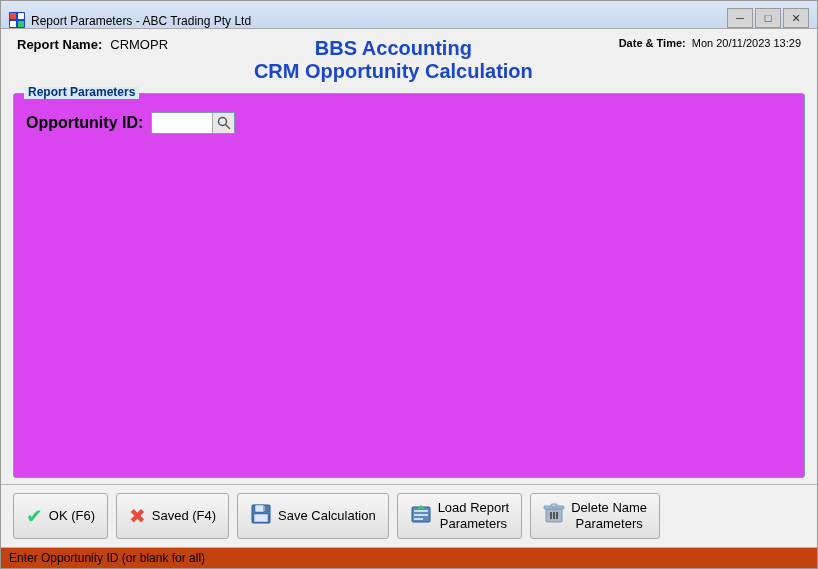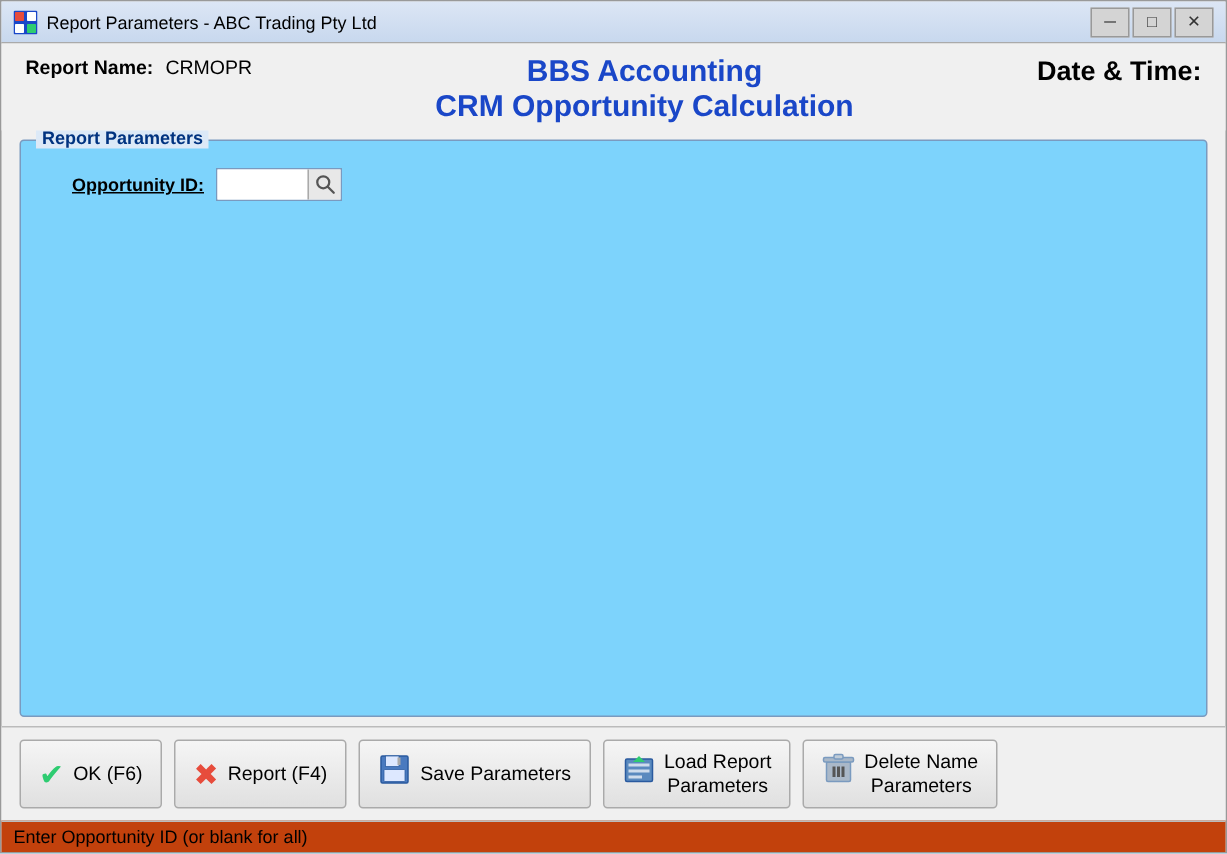--- a/index.html
+++ b/index.html
@@ -19,21 +19,21 @@
       border: 1px solid #999;
       display: flex;
       flex-direction: column;
     }
 
     
     .title-bar {
       background: linear-gradient(to bottom, #dce6f5, #c8d8ee);
       height: 28px;
       display: flex;
-      align-items: center;
+      align-items: flex-end;
       padding: 0 8px;
       border-bottom: 1px solid #aaa;
       flex-shrink: 0;
     }
     .title-bar-icon {
       width: 16px;
       height: 16px;
       margin-right: 6px;
       flex-shrink: 0;
     }
@@ -86,62 +86,61 @@
     }
     .header-center .title-sub {
       font-size: 20px;
       font-weight: bold;
       color: #1a47c8;
     }
     .header-right {
       display: flex;
       align-items: center;
       gap: 6px;
-      font-size: 18px;
+      font-size: 11px;
       white-space: nowrap;
     }
     .header-right .label { font-weight: bold; }
 
     
     .content {
       flex: 1;
       padding: 6px 12px;
       overflow: hidden;
     }
 
     
     .group-box {
       border: 1px solid #7a9abf;
       border-radius: 3px;
-      background: #7dd3fc;
+      background: #d946ef;
       padding: 10px 12px;
       height: 100%;
       position: relative;
-      text-decoration: underline;
     }
     .group-box-legend {
       position: absolute;
       top: -9px;
       left: 10px;
       background: #dce9f7;
       padding: 0 4px;
       font-size: 12px;
       font-weight: bold;
       color: #003380;
     }
 
     .param-row {
       display: flex;
       align-items: center;
       margin-top: 8px;
       gap: 8px;
     }
     .param-label {
       font-weight: bold;
-      font-size: 12px;
+      font-size: 16px;
       text-align: right;
       min-width: 110px;
     }
     .param-input-wrapper {
       display: flex;
       align-items: center;
       background: #fff;
       border: 1px solid #7a9abf;
       height: 22px;
     }
@@ -244,20 +243,21 @@
     <div class="header-left">
       <span class="label">Report Name:</span>
       <span>CRMOPR</span>
     </div>
     <div class="header-center">
       <div class="title-main">BBS Accounting</div>
       <div class="title-sub">CRM Opportunity Calculation</div>
     </div>
     <div class="header-right">
       <span class="label">Date &amp; Time:</span>
+      <span>Mon 20/11/2023 13:29</span>
     </div>
   </div>
 
   <div class="content">
     <div class="group-box">
       <span class="group-box-legend">Report Parameters</span>
 
       <div class="param-row">
         <label class="param-label">Opportunity ID:</label>
         <div class="param-input-wrapper">
@@ -273,32 +273,32 @@
     </div>
   </div>
 
   <div class="bottom-bar">
     <button class="action-btn">
       <span class="btn-icon" style="color:#2ecc71;">✔</span>
       <span class="btn-text">OK (F6)</span>
     </button>
     <button class="action-btn">
       <span class="btn-icon" style="color:#e74c3c;">✖</span>
-      <span class="btn-text">Report (F4)</span>
+      <span class="btn-text">Saved (F4)</span>
     </button>
     <button class="action-btn">
       <span class="btn-icon">
         <svg width="22" height="22" viewBox="0 0 22 22" xmlns="http://www.w3.org/2000/svg">
           <rect x="2" y="2" width="18" height="18" rx="1" fill="#4a7abf" stroke="#2a5a9f" stroke-width="1"></rect>
           <rect x="5" y="2" width="9" height="7" fill="#dde8ff" stroke="#2a5a9f" stroke-width="0.5"></rect>
           <rect x="13" y="3" width="2" height="5" fill="#aaa"></rect>
           <rect x="4" y="11" width="14" height="8" rx="0.5" fill="#dde8ff" stroke="#2a5a9f" stroke-width="0.5"></rect>
         </svg>
       </span>
-      <span class="btn-text">Save Parameters</span>
+      <span class="btn-text">Save Calculation</span>
     </button>
     <button class="action-btn">
       <span class="btn-icon">
         <svg width="22" height="22" viewBox="0 0 22 22" xmlns="http://www.w3.org/2000/svg">
           <rect x="2" y="4" width="18" height="15" rx="1" fill="#5a8abf" stroke="#2a5a9f" stroke-width="1"></rect>
           <rect x="4" y="7" width="14" height="2" fill="#fff" opacity="0.7"></rect>
           <rect x="4" y="11" width="14" height="2" fill="#fff" opacity="0.7"></rect>
           <rect x="4" y="15" width="9" height="2" fill="#fff" opacity="0.7"></rect>
           <polygon points="11,2 15,6 7,6" fill="#2ecc71"></polygon>
         </svg>

